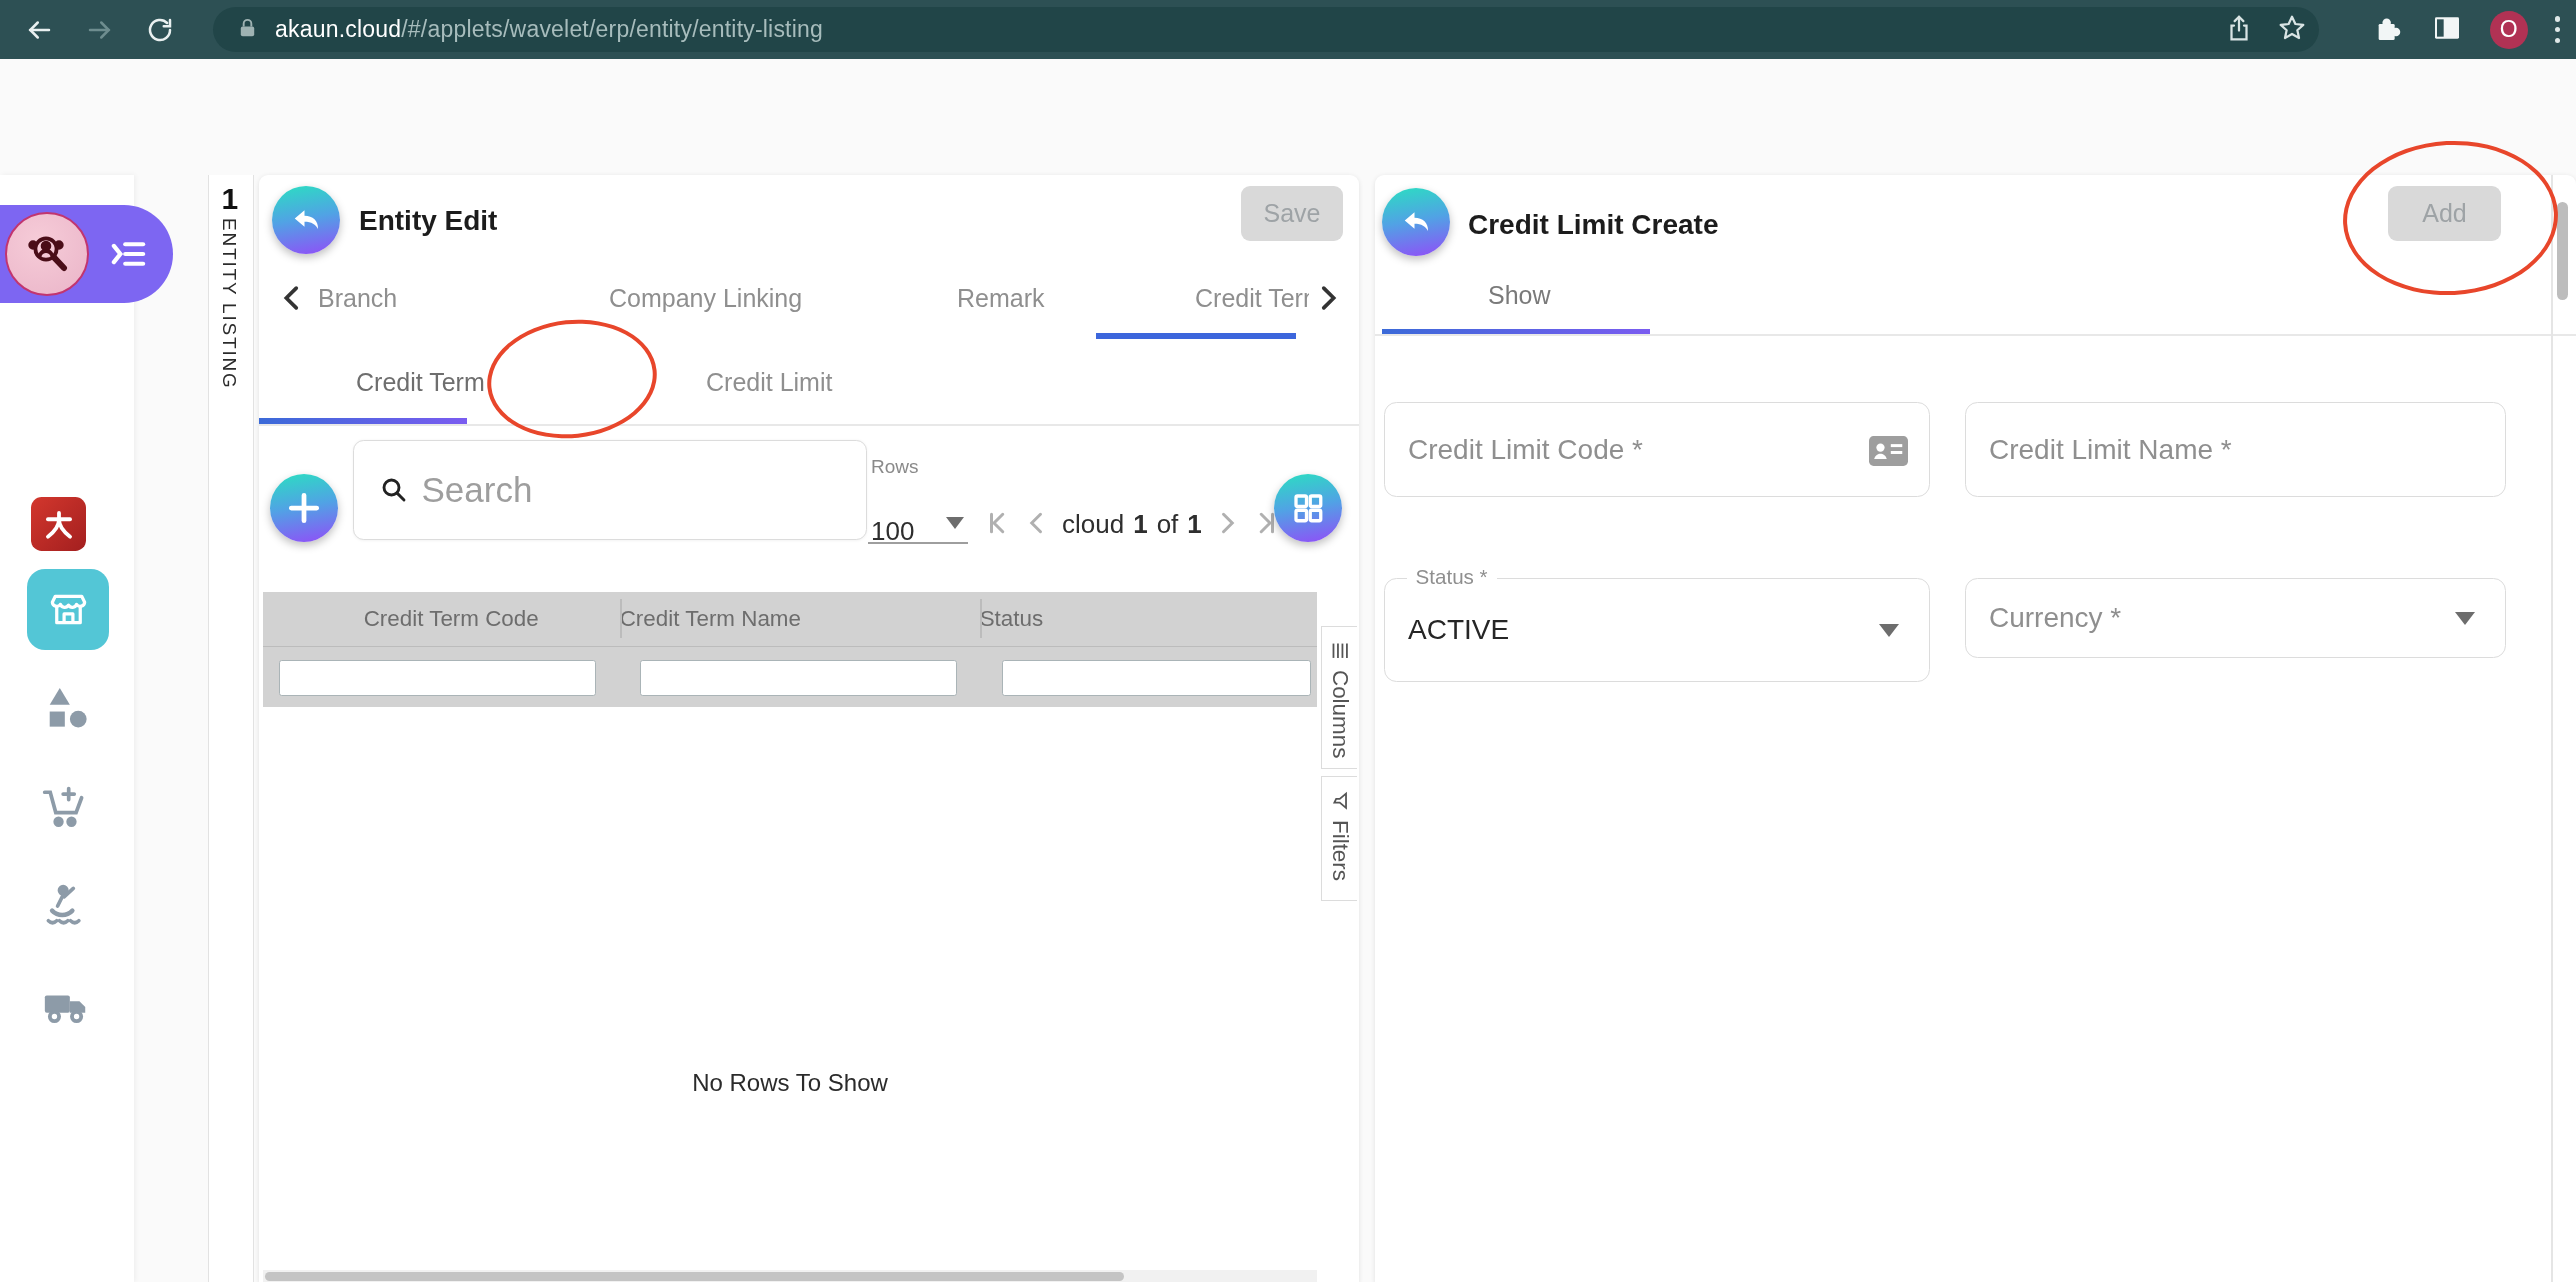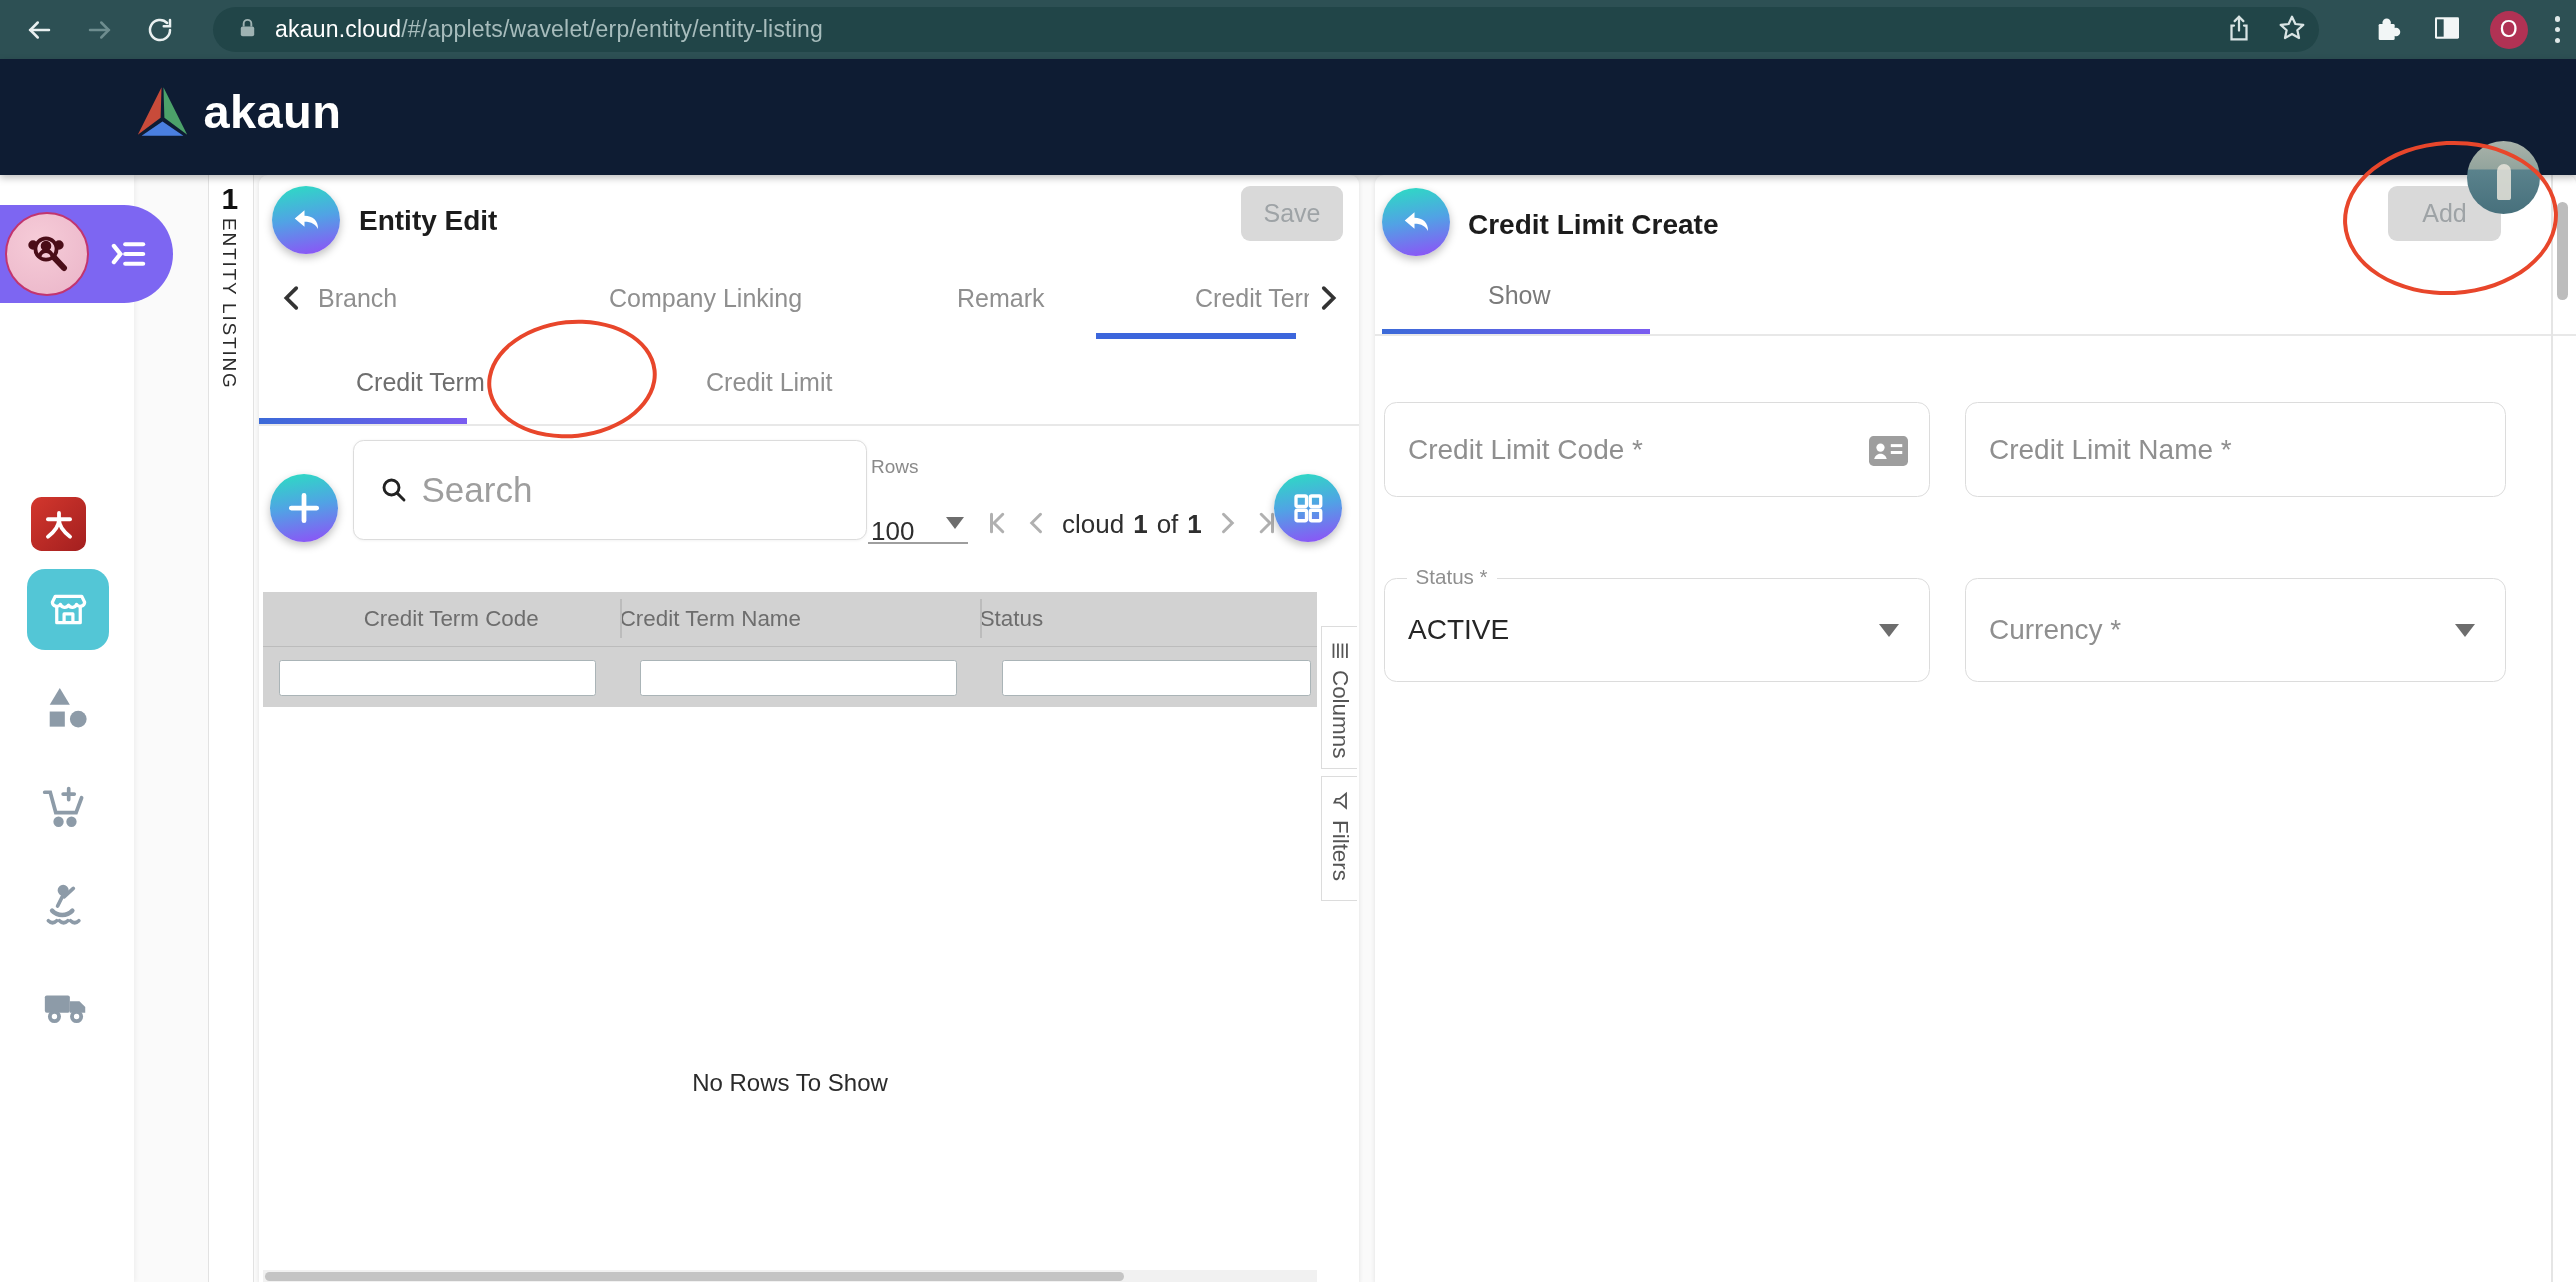--- a/index.html
+++ b/index.html
@@ -170,31 +170,20 @@
       </span>
       <span class="profile-o">O</span>
       <span class="kebab">
           <i></i>
           <i></i>
           <i></i>
         </span>
     </div>
   </div>
 
-  <div class="abs app-navbar">
-    <div class="brand">
-      <svg width="57" height="52" viewBox="0 0 60 54">
-        <polygon points="29,1 4,51 28,33" fill="#c84b3a"></polygon>
-        <polygon points="31,1 56,51 32,33" fill="#4ca26a"></polygon>
-        <polygon points="8,52 52,52 30,37" fill="#4a7fe0"></polygon>
-      </svg>
-      <span class="brand-text">akaun</span>
-    </div>
-    <div class="avatar"></div>
-  </div>
 
   <div class="abs sidebar">
     <div class="side-banner">
       <div class="pink-circle">
         <svg width="48" height="48" viewBox="0 0 24 24" fill="none" stroke="#4a0d18" stroke-width="1.9" stroke-linecap="round">
           <circle cx="11.5" cy="9.5" r="5.3"></circle>
           <line x1="15.6" y1="13.8" x2="20.5" y2="19" stroke-width="3"></line>
           <circle cx="11.5" cy="8" r="1.7" fill="#4a0d18"></circle>
           <path d="M8.5 12.5c.6-1.4 1.8-2 3-2s2.4.6 3 2"></path>
           <circle cx="5" cy="7.5" r="1.4" fill="#4a0d18"></circle>
@@ -405,21 +394,21 @@
     </div>
     <div class="field" style="left:590px; top:227px; width:541px; height:95px;">
       <input placeholder="Credit Limit Name *" style="">
     </div>
 
     <div class="field" style="left:9px; top:403px; width:546px; height:104px;">
       <span class="notch-label">Status *</span>
       <span class="sel-value">ACTIVE</span>
       <span class="dd-caret"></span>
     </div>
-    <div class="field" style="left:590px; top:403px; width:541px; height:104px;">
+    <div class="field" style="left:590px; top:403px; width:541px; height:80px;">
       <span class="ph">Currency *</span>
       <span class="dd-caret"></span>
     </div>
 
 
     <div class="vscroll-line"></div>
     <div class="vscroll-thumb"></div>
   </div>
 
   <div class="annot annot-credit-limit"></div>

